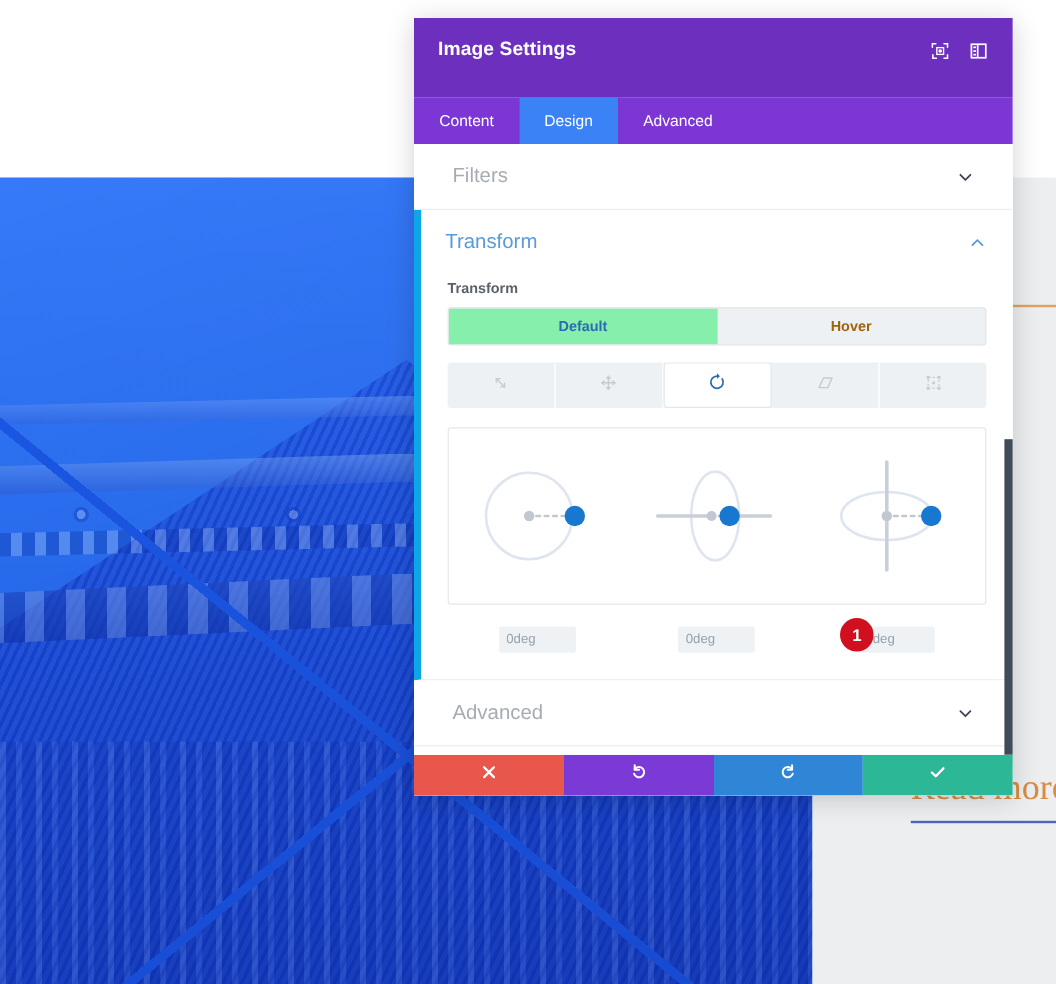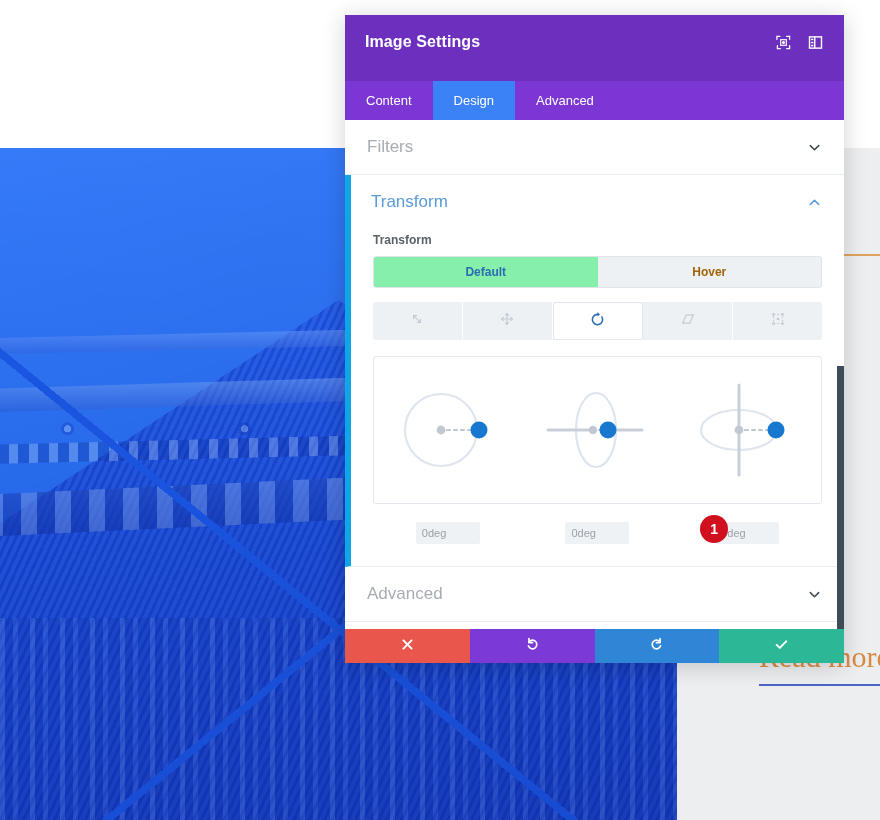--- a/index.html
+++ b/index.html
@@ -266,21 +266,21 @@
 
   .modal-body {
     flex: 1;
     background: #ffffff;
     overflow: hidden;
     position: relative;
   }
 
   .accordion {
     border-bottom: 1px solid #eaeef2;
-    padding: 0 22px;
+    padding: 0 32px;
     height: 54px;
     display: flex;
     align-items: center;
     cursor: pointer;
     background: #ffffff;
   }
   .accordion .acc-title {
     flex: 1;
     font-size: 17px;
     color: #a7acb3;

